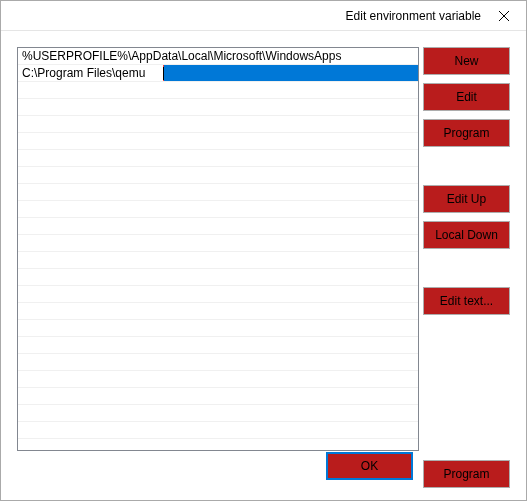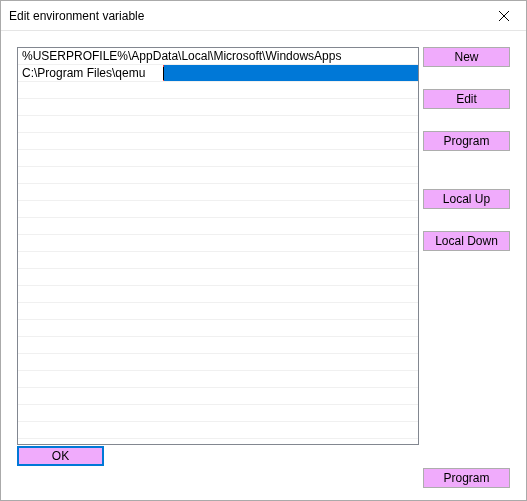--- a/index.html
+++ b/index.html
@@ -16,21 +16,21 @@
       height: 501px;
       border: 1px solid #aaa;
       background: #fff;
       display: flex;
       flex-direction: column;
     }
     .titlebar {
       height: 30px;
       display: flex;
       align-items: center;
-      justify-content: space-between;
+      justify-content: flex-end;
       padding: 0 0 0 8px;
       border-bottom: 1px solid #e5e5e5;
     }
     .titlebar-title {
       font-size: 12px;
       color: #000;
     }
     .close-btn {
       width: 45px;
       height: 29px;
@@ -102,33 +102,33 @@
       background: #0078d7;
       height: 100%;
     }
     .button-col {
       width: 87px;
       display: flex;
       flex-direction: column;
     }
     .btn {
       width: 87px;
-      height: 20px;
-      background: #f0abfc;
+      height: 28px;
+      background: #b91c1c;
       border: 1px solid #adadad;
       font-family: inherit;
       font-size: 12px;
       cursor: pointer;
       text-align: center;
     }
-    .btn + .btn { margin-top: 22px; }
+    .btn + .btn { margin-top: 8px; }
     .gap-large { margin-top: 38px !important; }
     .footer {
       display: flex;
-      justify-content: space-between;
+      justify-content: flex-end;
       gap: 10px;
       padding-top: 1px;
     }
     .btn-default {
       border: 1px solid #0078d7;
       box-shadow: inset 0 0 0 1px #0078d7;
     }
     .empty-rows .list-row { height: 17px; }
   </style>
 </head>
@@ -178,22 +178,23 @@
           <div class="list-row"></div>
           <div class="list-row"></div>
           <div class="list-row"></div>
         </div>
       </div>
 
       <div class="button-col">
         <button class="btn">New</button>
         <button class="btn">Edit</button>
         <button class="btn">Program</button>
-        <button class="btn gap-large">Local Up</button>
+        <button class="btn gap-large">Edit Up</button>
         <button class="btn">Local Down</button>
+        <button class="btn gap-large">Edit text...</button>
       </div>
 
     </div>
 
     <div class="footer">
       <button class="btn btn-default">OK</button>
       <button class="btn">Program</button>
     </div>
   </div>
 </div>

